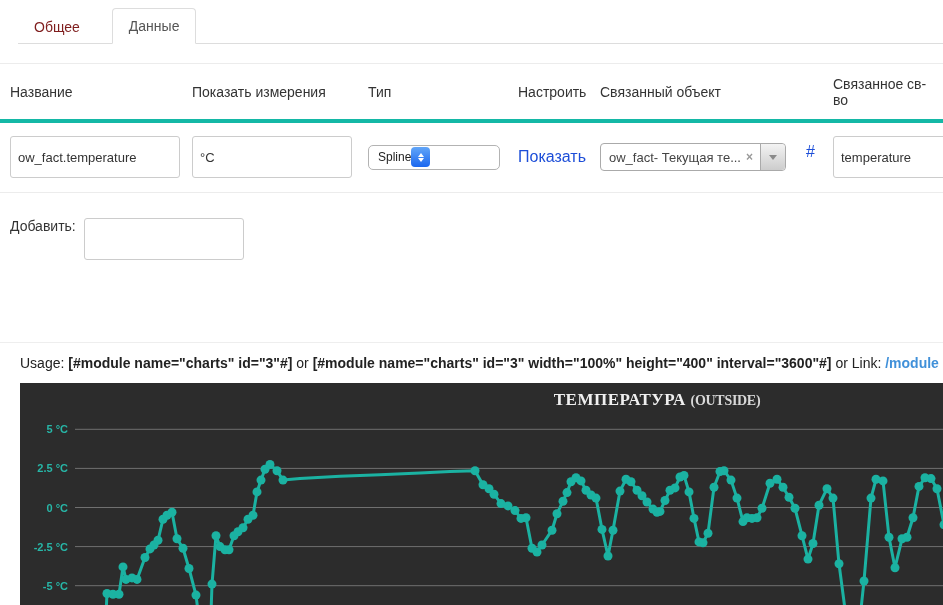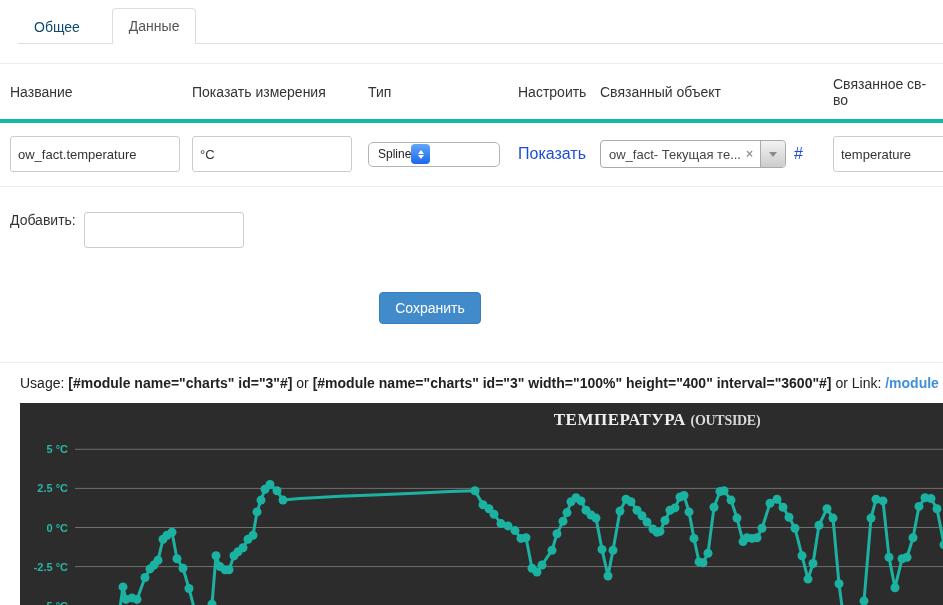--- a/index.html
+++ b/index.html
@@ -5,57 +5,57 @@
   * { box-sizing: border-box; }
   html,body { margin:0; padding:0; }
   body {
     width: 943px; height: 605px; overflow: hidden;
     background: #fff; color: #333;
     font-family: "Liberation Sans", sans-serif; font-size: 13px;
   }
   
   .tabs { display:flex; align-items:flex-end; margin: 8px 0 0 18px; border-bottom: 1px solid #ddd; }
   .tab { font-size: 14px; padding: 9px 16px; margin-bottom: -1px; cursor: pointer; }
-  .tab.inactive { color: #0c4a6e; }
+  .tab.inactive { color: #7f1d1d; }
   .tab.active {
     margin-left: 16px; color: #555; background: #fff;
     border: 1px solid #ddd; border-bottom: 1px solid #fff;
     border-radius: 4px 4px 0 0;
   }
   
   .ftable { display: table; table-layout: fixed; width: 100%; margin-top: 19px; border-top: 1px solid #ececec; }
   .frow { display: table-row; }
   .fcell { display: table-cell; vertical-align: middle; padding: 0 10px; overflow: visible; }
   .fhead .fcell { font-size: 14px; color: #333; padding-top: 12px; padding-bottom: 11px; border-bottom: 4px solid #14b8a6; }
   .fbody .fcell { padding-top: 13px; padding-bottom: 14px; border-bottom: 1px solid #ececec; }
   .c-name { width: 182px; } .c-unit { width: 176px; } .c-type { width: 150px; }
   .c-config { width: 82px; } .c-object { width: 233px; }
   input[type="text"] {
-    border: 1px solid #ccc; border-radius: 3px; height: 36px; padding: 0 7px;
+    border: 1px solid #ccc; border-radius: 3px; height: 42px; padding: 0 7px;
     font-family: inherit; font-size: 13px; color: #333; outline: none; background:#fff;
   }
   .in-name { width: 170px; } .in-unit { width: 160px; } .in-prop { width: 150px; }
   a.link { color: #1d4ed8; text-decoration: none; font-size: 16px; cursor: pointer; }
   
   .macsel {
     display: inline-flex; align-items: center; 
     width: 132px; height: 25px; background: #fff;
     border: 1px solid #b3b3b3; border-radius: 5px; padding: 0 2px 0 9px;
     font-size: 12px; color: #222; cursor: pointer;
   }
   .stepper {
     width: 19px; height: 20px; border-radius: 4px;
     background: linear-gradient(#62a6f8, #1b67ef);
     display: flex; flex-direction: column; align-items: center; justify-content: center; gap: 1px;
     flex: none;
   }
   .stepper .up    { width:0;height:0;border-left:3.5px solid transparent;border-right:3.5px solid transparent;border-bottom:4px solid #fff; }
   .stepper .down  { width:0;height:0;border-left:3.5px solid transparent;border-right:3.5px solid transparent;border-top:4px solid #fff; }
   
-  .objwrap { display: flex; align-items: center; gap: 8px; }
+  .objwrap { display: flex; align-items: flex-start; gap: 20px; }
   .sel2 {
     display: inline-flex; align-items: stretch; height: 28px; width: 186px;
     border: 1px solid #aaa; border-radius: 4px; background: #fff; cursor: pointer; flex:none;
   }
   .sel2-text { flex: 1; display:flex; align-items:center; padding-left: 8px; font-size: 13px; color: #444; white-space: nowrap; overflow: hidden; }
   .sel2-x { display:flex; align-items:center; padding: 0 7px 0 4px; color: #999; font-size: 12px; font-weight: bold; }
   .sel2-arrow {
     width: 25px; border-left: 1px solid #aaa; border-radius: 0 4px 4px 0;
     background: linear-gradient(#f3f3f3, #ccc);
     display: flex; align-items: center; justify-content: center;
@@ -136,21 +136,20 @@
     </div>
   </div>
 </div>
 
 <div class="addrow">
   <span>Добавить:</span>
   <input type="text" class="in-add" value="" style="">
 </div>
 
 <div class="actions">
-  <button class="btn btn-primary">Сохранить</button>
 </div>
 
 <hr class="sep">
 
 <div class="usage"><span>Usage: </span><b>[#module name="charts" id="3"#]</b><span> or </span><b>[#module name="charts" id="3" width="100%" height="400" interval="3600"#]</b><span> or Link: </span><a class="ulink">/module</a></div>
 
 <div class="chart" style="background: rgb(44, 44, 44);">
   <svg width="923" height="261" viewBox="0 0 923 261">
       <line x1="55" x2="923" y1="46.3" y2="46.3" stroke="#707070" stroke-width="1"></line>
       <text x="48" y="50.3" text-anchor="end" fill="#27b6a7" font-size="11" font-weight="bold" font-family="&quot;Liberation Sans&quot;, sans-serif">5 °C</text>

